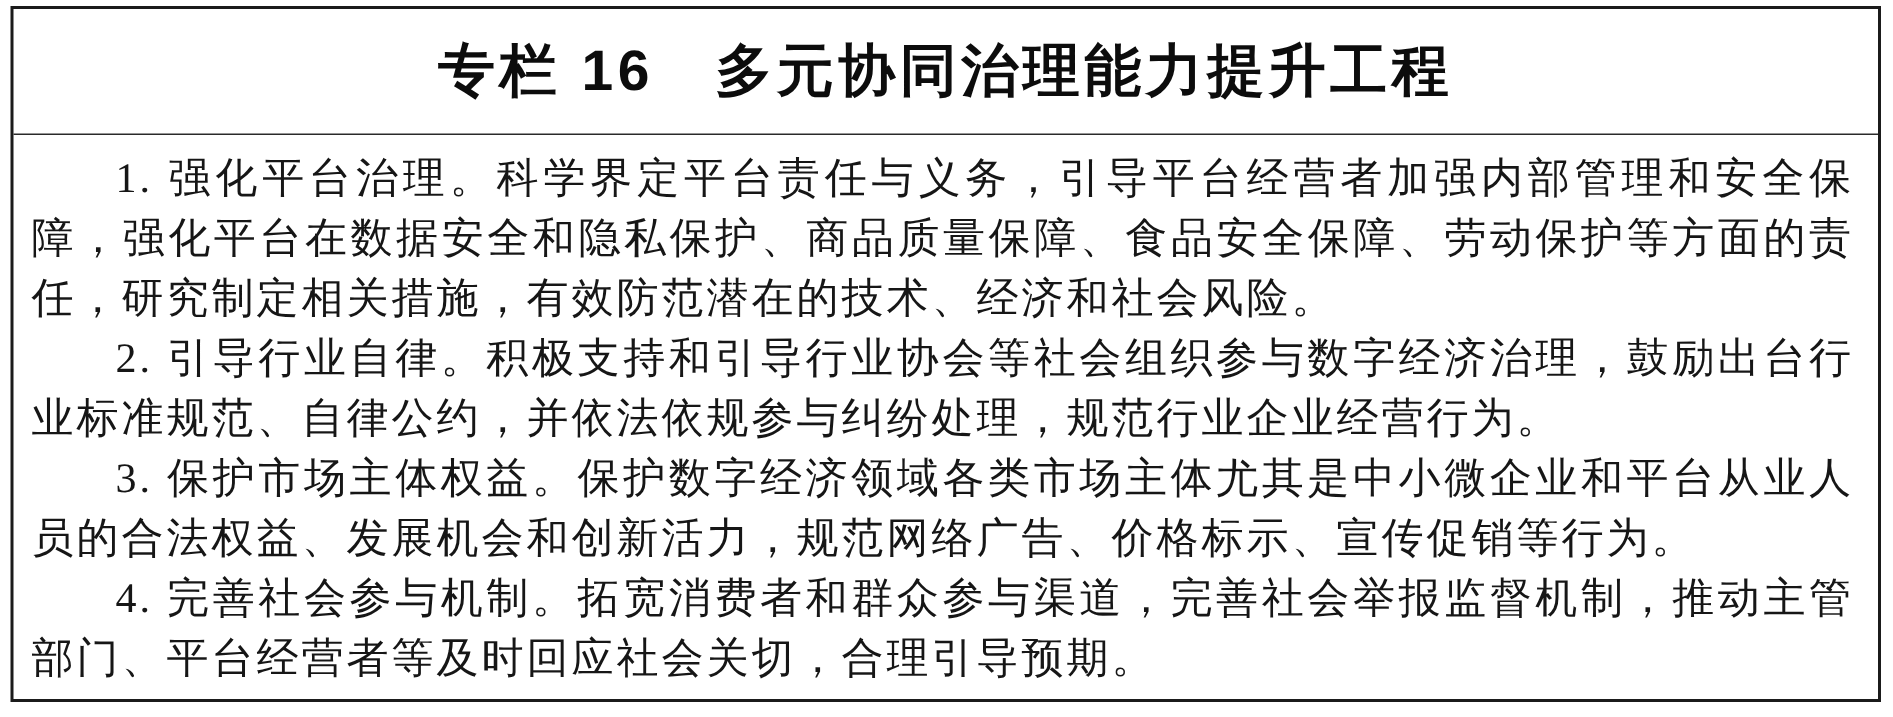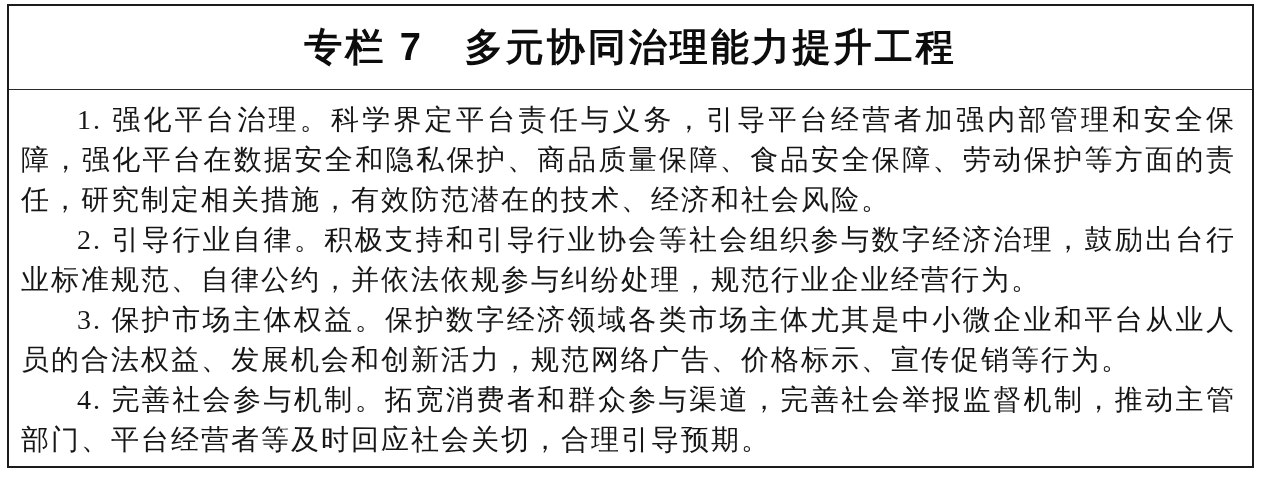--- a/index.html
+++ b/index.html
@@ -50,21 +50,21 @@
     text-align: justify;
     text-justify: inter-character;
     text-indent: 2em;
   }
 </style>
 </head>
 <body>
 
 <div class="column-frame">
   <div class="title-bar">
-    <h1 class="title-text">专栏 7　多元协同治理能力提升工程</h1>
+    <h1 class="title-text">专栏 16　多元协同治理能力提升工程</h1>
   </div>
   <div class="box-body">
     <p class="para">1. 强化平台治理。科学界定平台责任与义务，引导平台经营者加强内部管理和安全保障，强化平台在数据安全和隐私保护、商品质量保障、食品安全保障、劳动保护等方面的责任，研究制定相关措施，有效防范潜在的技术、经济和社会风险。</p>
     <p class="para">2. 引导行业自律。积极支持和引导行业协会等社会组织参与数字经济治理，鼓励出台行业标准规范、自律公约，并依法依规参与纠纷处理，规范行业企业经营行为。</p>
     <p class="para">3. 保护市场主体权益。保护数字经济领域各类市场主体尤其是中小微企业和平台从业人员的合法权益、发展机会和创新活力，规范网络广告、价格标示、宣传促销等行为。</p>
     <p class="para">4. 完善社会参与机制。拓宽消费者和群众参与渠道，完善社会举报监督机制，推动主管部门、平台经营者等及时回应社会关切，合理引导预期。</p>
   </div>
 </div>
 
 </body></html>

